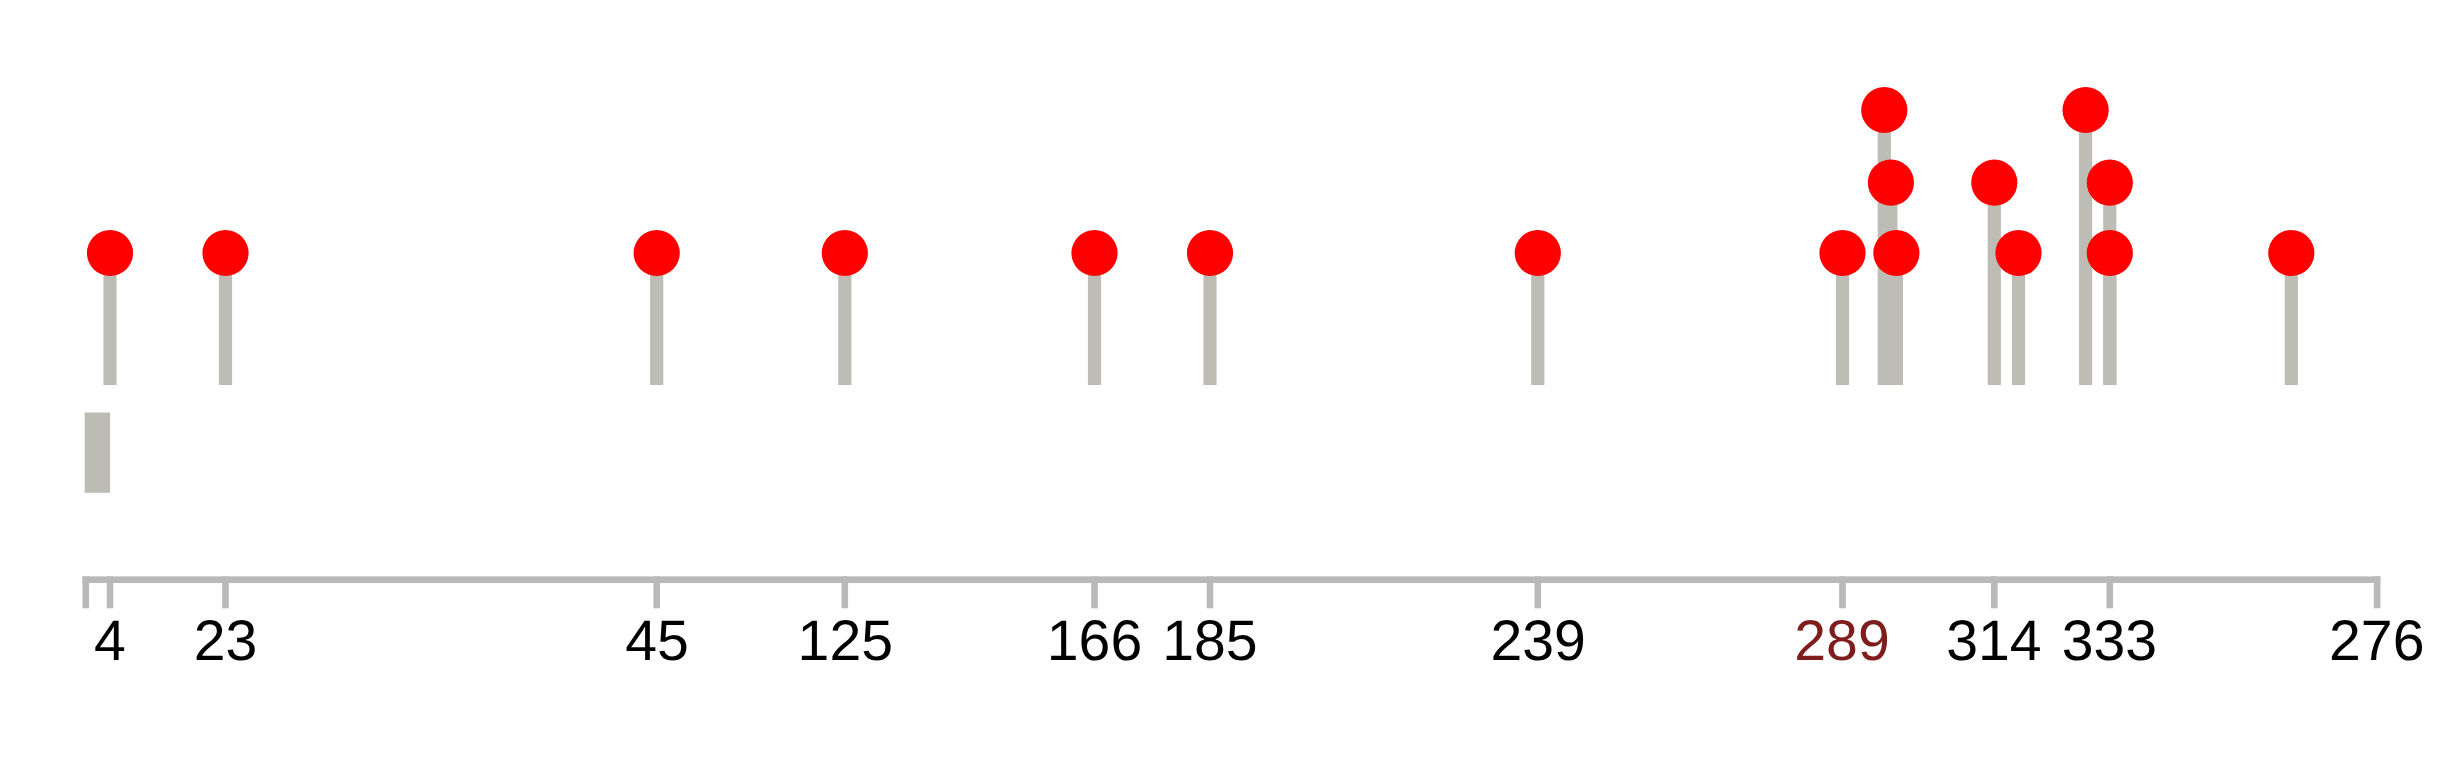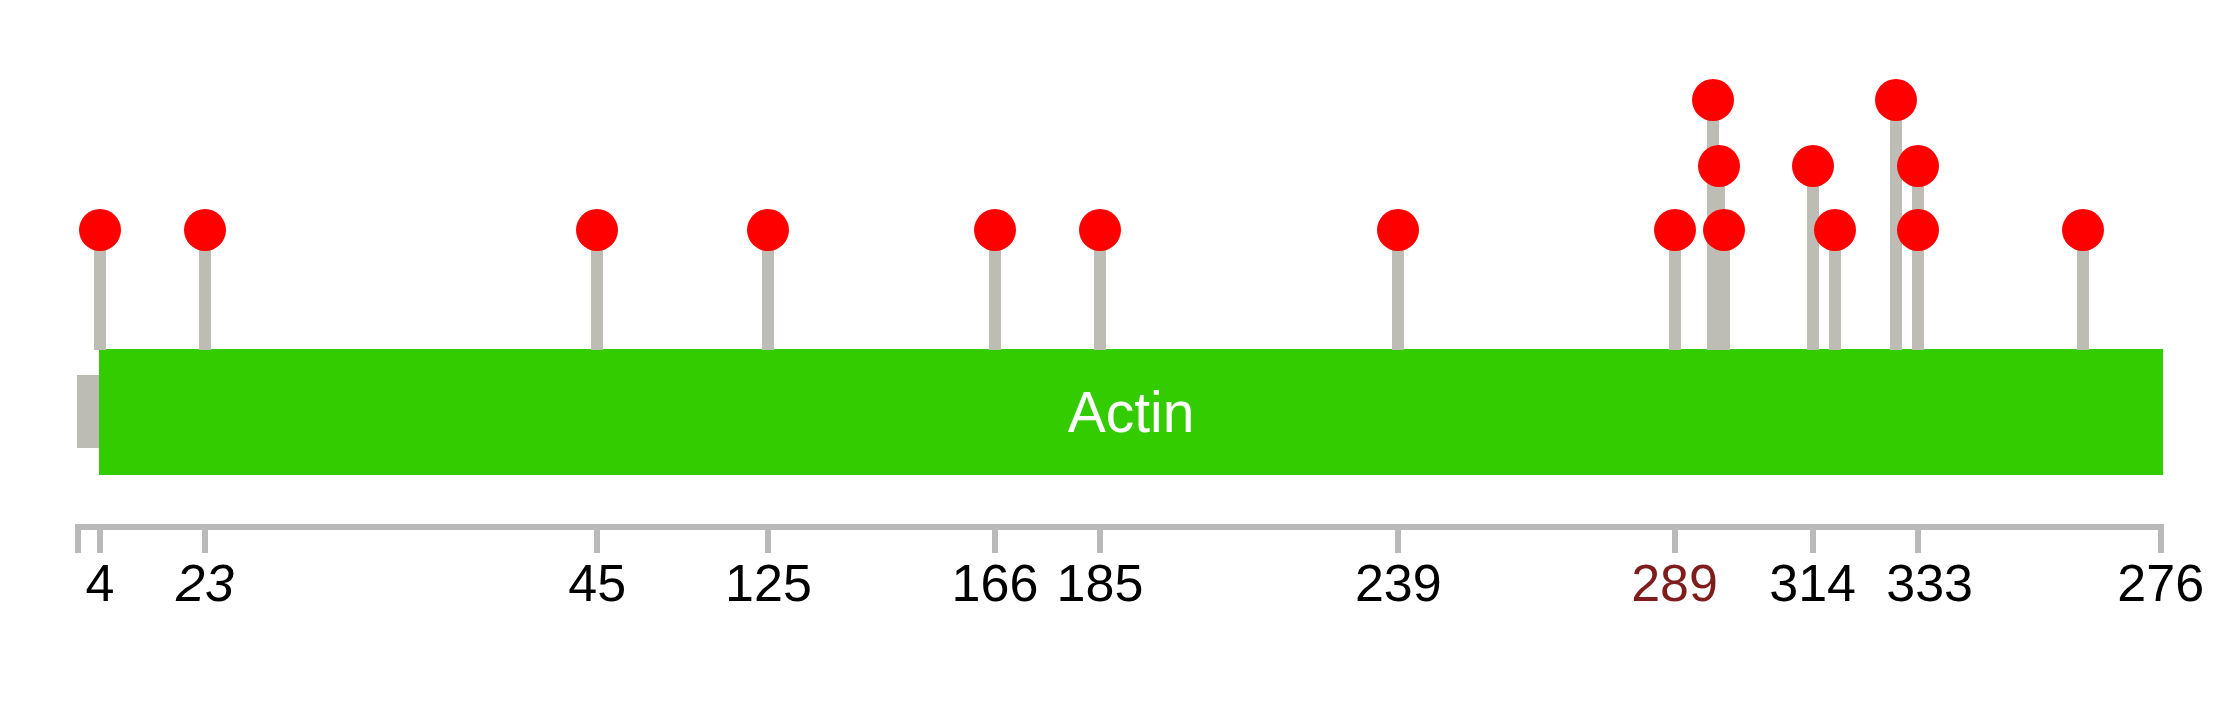--- a/index.html
+++ b/index.html
@@ -32,23 +32,20 @@
     transform:translateX(-50%);
     font-size:52px;line-height:1;
     white-space:nowrap;
   }
 </style>
 </head>
 <body>
 
 <div class="fig" style="background: rgb(255, 255, 255);">
   <div class="backbone" style="background: rgb(188, 188, 180);"></div>
-  <div class="domain-bar" style="background: rgb(51, 204, 0);">
-    <span class="domain-label" style="color: rgb(255, 255, 255);">Actin</span>
-  </div>
   <div id="stem-layer">
       <div class="stem" style="left: 93.9988px; top: 230px; height: 120px; background: rgb(189, 189, 182);"></div>
       <div class="stem" style="left: 198.968px; top: 230px; height: 120px; background: rgb(189, 189, 182);"></div>
       <div class="stem" style="left: 591.222px; top: 230px; height: 120px; background: rgb(189, 189, 182);"></div>
       <div class="stem" style="left: 762.487px; top: 230px; height: 120px; background: rgb(189, 189, 182);"></div>
       <div class="stem" style="left: 989px; top: 230px; height: 120px; background: rgb(189, 189, 182);"></div>
       <div class="stem" style="left: 1093.97px; top: 230px; height: 120px; background: rgb(189, 189, 182);"></div>
       <div class="stem" style="left: 1392.3px; top: 230px; height: 120px; background: rgb(189, 189, 182);"></div>
       <div class="stem" style="left: 1668.54px; top: 230px; height: 120px; background: rgb(189, 189, 182);"></div>
       <div class="stem" style="left: 1707.21px; top: 100px; height: 250px; background: rgb(189, 189, 182);"></div>
@@ -79,33 +76,33 @@
       <div class="marker" style="left: 1896.63px; top: 145px; background: rgb(255, 0, 0);"></div>
       <div class="marker" style="left: 1896.63px; top: 209px; background: rgb(255, 0, 0);"></div>
       <div class="marker" style="left: 2062.37px; top: 209px; background: rgb(255, 0, 0);"></div>
     </div>
   <div class="axis-line" style="background: rgb(185, 185, 185);"></div>
   <div id="axis-layer">
       <div class="tick" style="left: 74.9px; background: rgb(185, 185, 185);"></div>
       <div class="tick" style="left: 96.9988px; background: rgb(185, 185, 185);"></div>
       <div class="tick-label" style="left: 99.9988px; color: rgb(0, 0, 0);">4</div>
       <div class="tick" style="left: 201.968px; background: rgb(185, 185, 185);"></div>
-      <div class="tick-label" style="left: 204.968px; color: rgb(0, 0, 0); font-style: italic;">23</div>
+      <div class="tick-label" style="left: 204.968px; color: rgb(0, 0, 0);">23</div>
       <div class="tick" style="left: 594.222px; background: rgb(185, 185, 185);"></div>
       <div class="tick-label" style="left: 597.222px; color: rgb(0, 0, 0);">45</div>
       <div class="tick" style="left: 765.487px; background: rgb(185, 185, 185);"></div>
       <div class="tick-label" style="left: 768.487px; color: rgb(0, 0, 0);">125</div>
       <div class="tick" style="left: 992px; background: rgb(185, 185, 185);"></div>
       <div class="tick-label" style="left: 995px; color: rgb(0, 0, 0);">166</div>
       <div class="tick" style="left: 1096.97px; background: rgb(185, 185, 185);"></div>
       <div class="tick-label" style="left: 1099.97px; color: rgb(0, 0, 0);">185</div>
       <div class="tick" style="left: 1395.3px; background: rgb(185, 185, 185);"></div>
       <div class="tick-label" style="left: 1398.3px; color: rgb(0, 0, 0); text-align: right;">239</div>
       <div class="tick" style="left: 1671.54px; background: rgb(185, 185, 185);"></div>
       <div class="tick-label" style="left: 1674.54px; color: #7f1d1d;">289</div>
       <div class="tick" style="left: 1809.66px; background: rgb(185, 185, 185);"></div>
       <div class="tick-label" style="left: 1812.66px; color: rgb(0, 0, 0);">314</div>
       <div class="tick" style="left: 1914.63px; background: rgb(185, 185, 185);"></div>
-      <div class="tick-label" style="left: 1917.63px; color: rgb(0, 0, 0); margin-left: 12px;">333</div>
+      <div class="tick-label" style="left: 1917.63px; color: rgb(0, 0, 0);">333</div>
       <div class="tick" style="left: 2157.71px; background: rgb(185, 185, 185);"></div>
       <div class="tick-label" style="left: 2160.71px; color: rgb(0, 0, 0);">276</div>
     </div>
 </div>
 
 </body></html>

